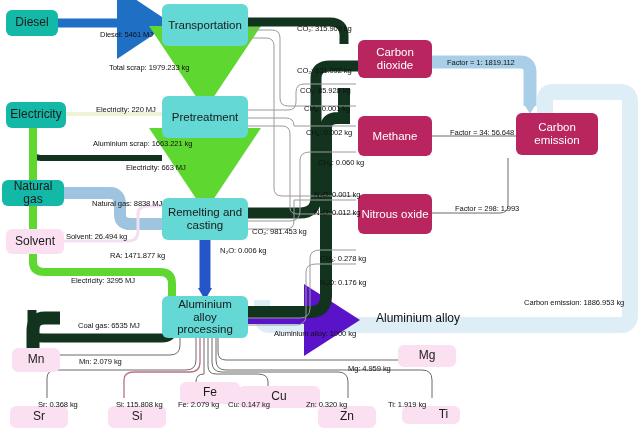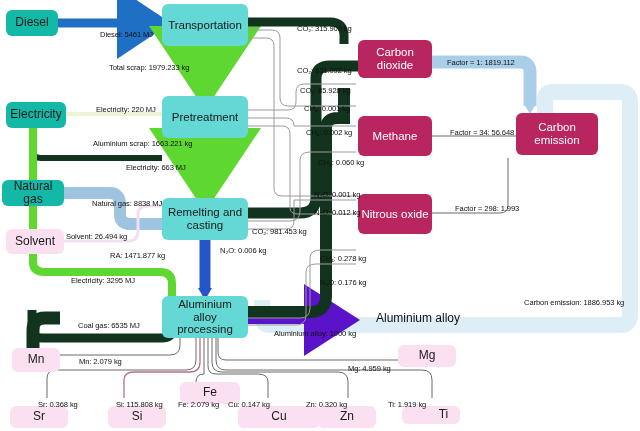--- a/index.html
+++ b/index.html
@@ -142,21 +142,21 @@
 
   <div class="node n-chem" style="left:10px; top:406px; width:58px; height:22px;">
     <span>Sr</span>
   </div>
   <div class="node n-chem" style="left:108px; top:406px; width:58px; height:22px;">
     <span>Si</span>
   </div>
   <div class="node n-chem" style="left:162px;top:382px; width:60px; height:22px;margin-left:18px;">
     <span>Fe</span>
   </div>
-  <div class="node n-chem" style="left:238px;top:406px; width:82px; height:22px;">
+  <div class="node n-chem" style="left:238px;top:386px; width:82px; height:22px;">
     <span>Cu</span>
   </div>
   <div class="node n-chem" style="left:318px;top:406px; width:58px; height:22px;">
     <span>Zn</span>
   </div>
   <div class="node n-chem" style="left:402px;top:406px; width:58px; height:18px;padding-left:28px;">
     <span>Ti</span>
   </div>
   <div class="node n-chem" style="left:398px;top:345px; width:58px; height:22px;">
     <span>Mg</span>

